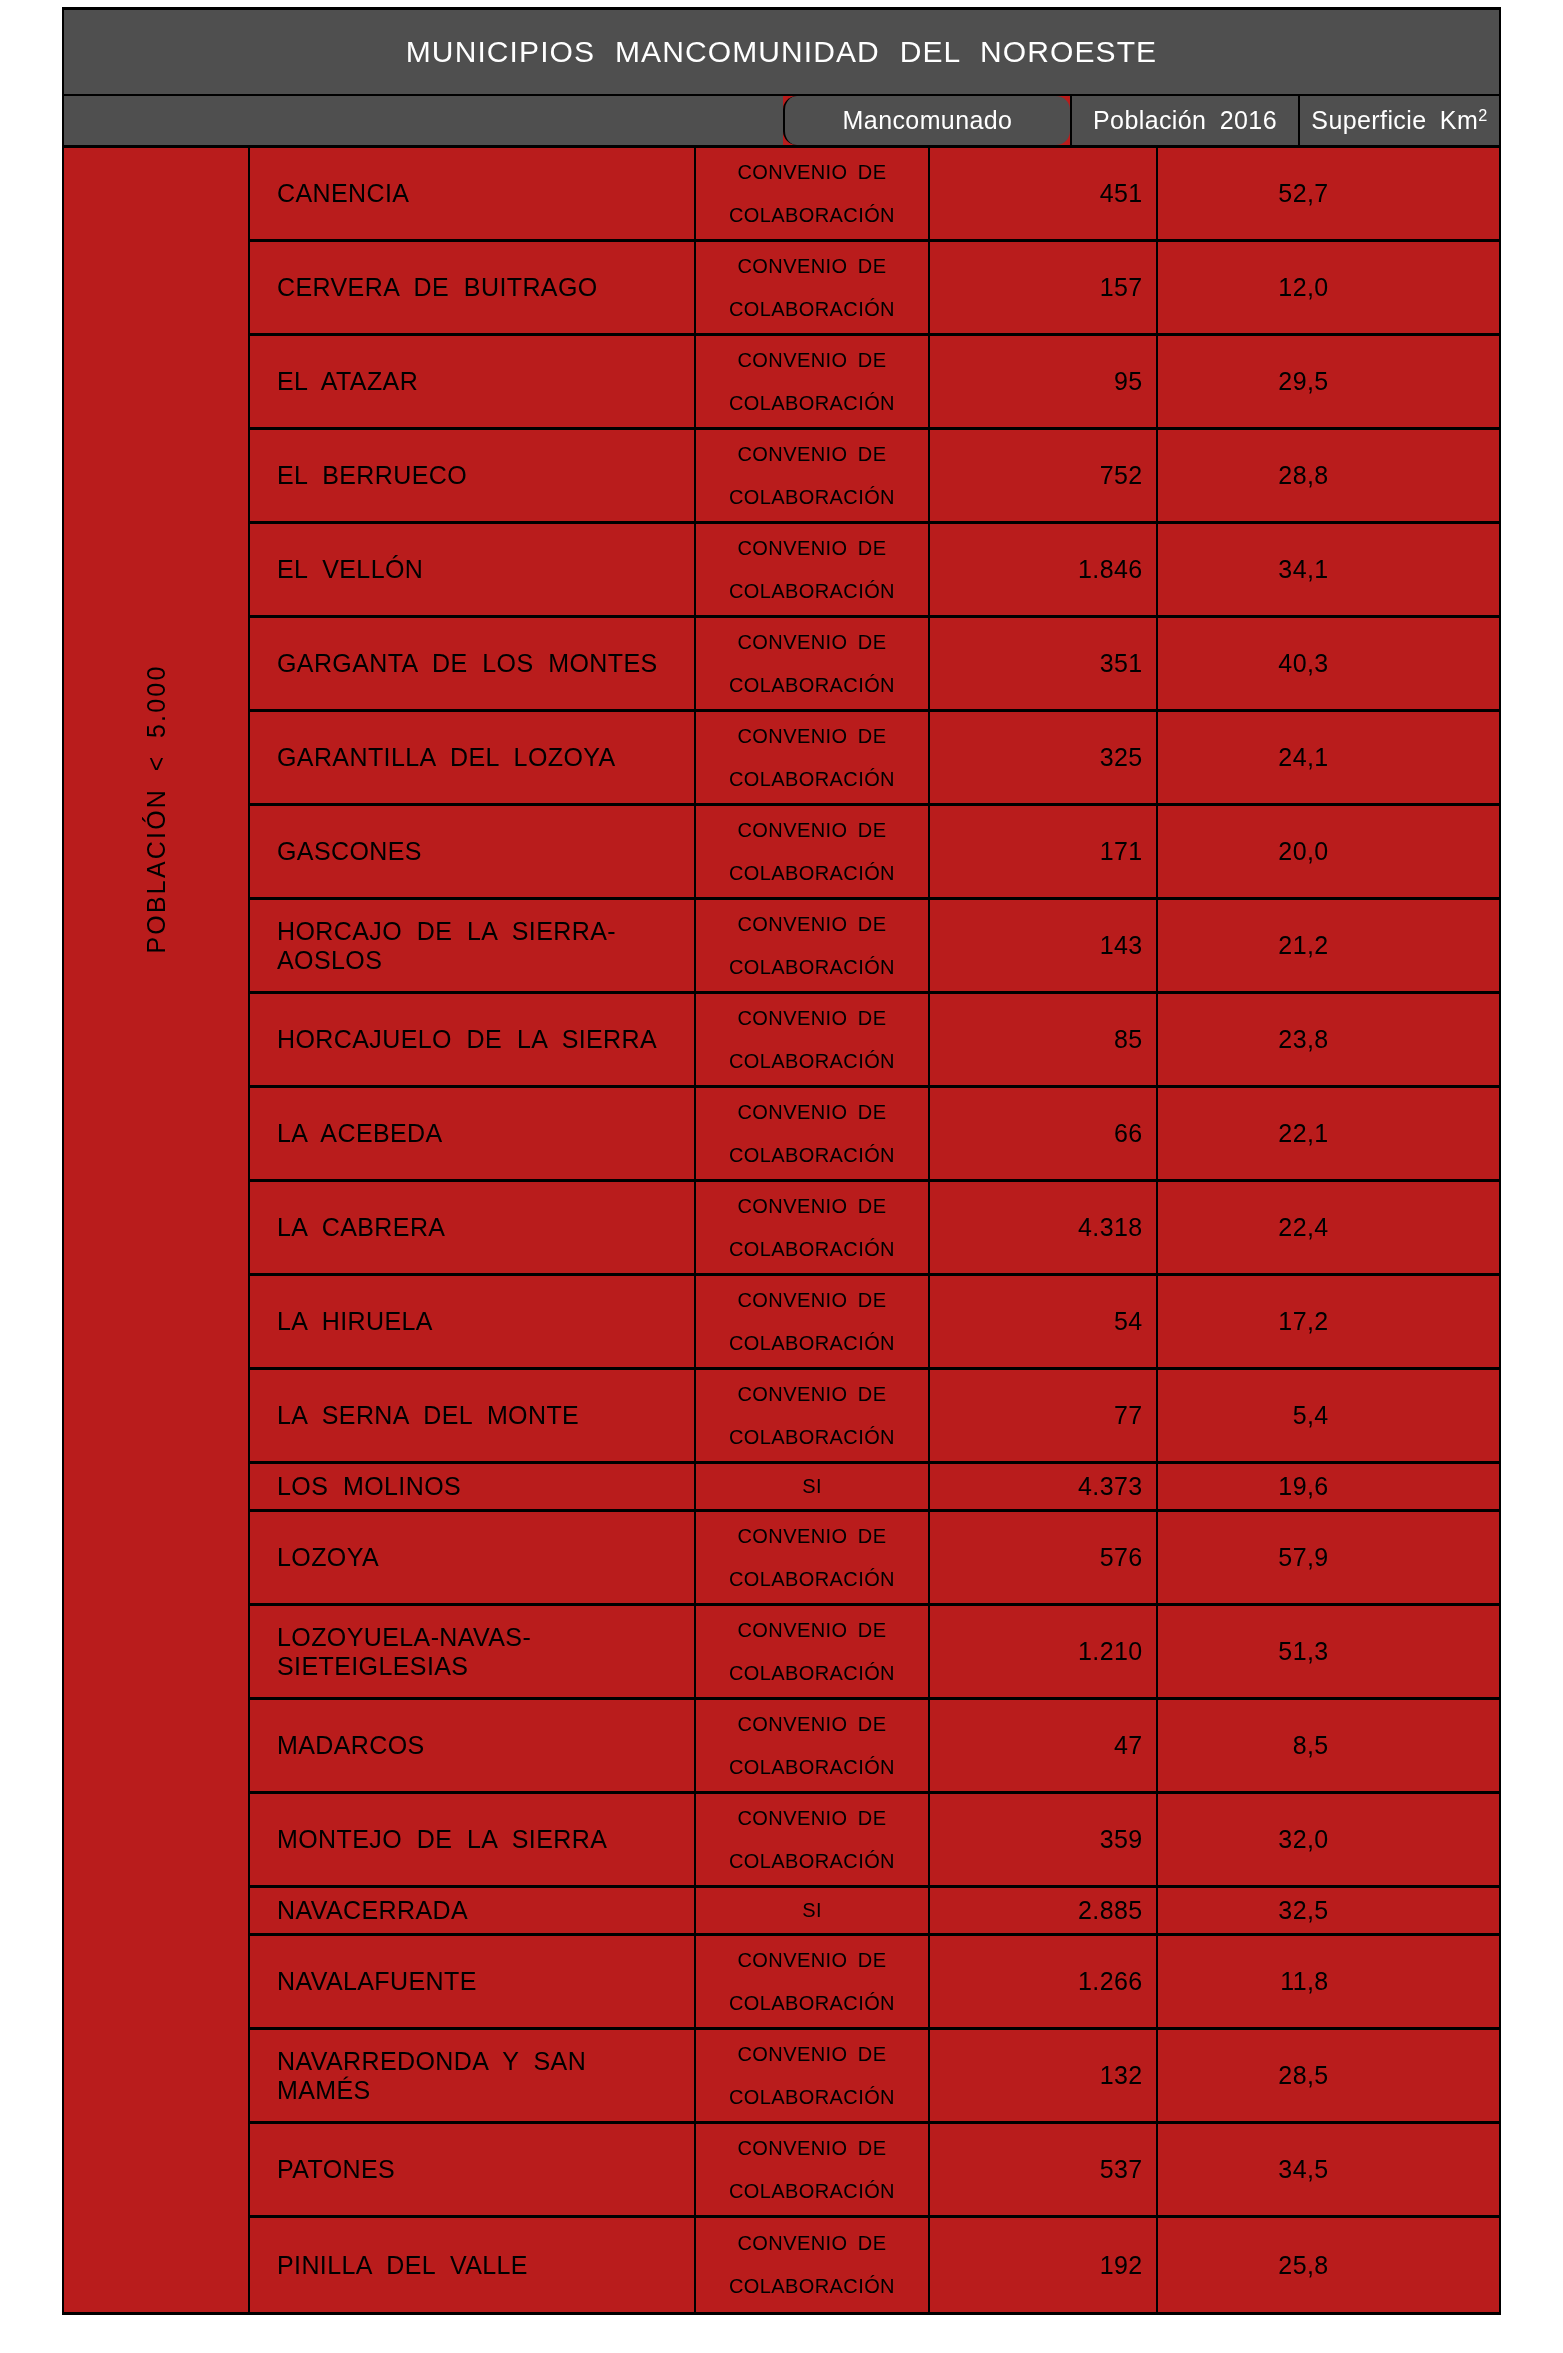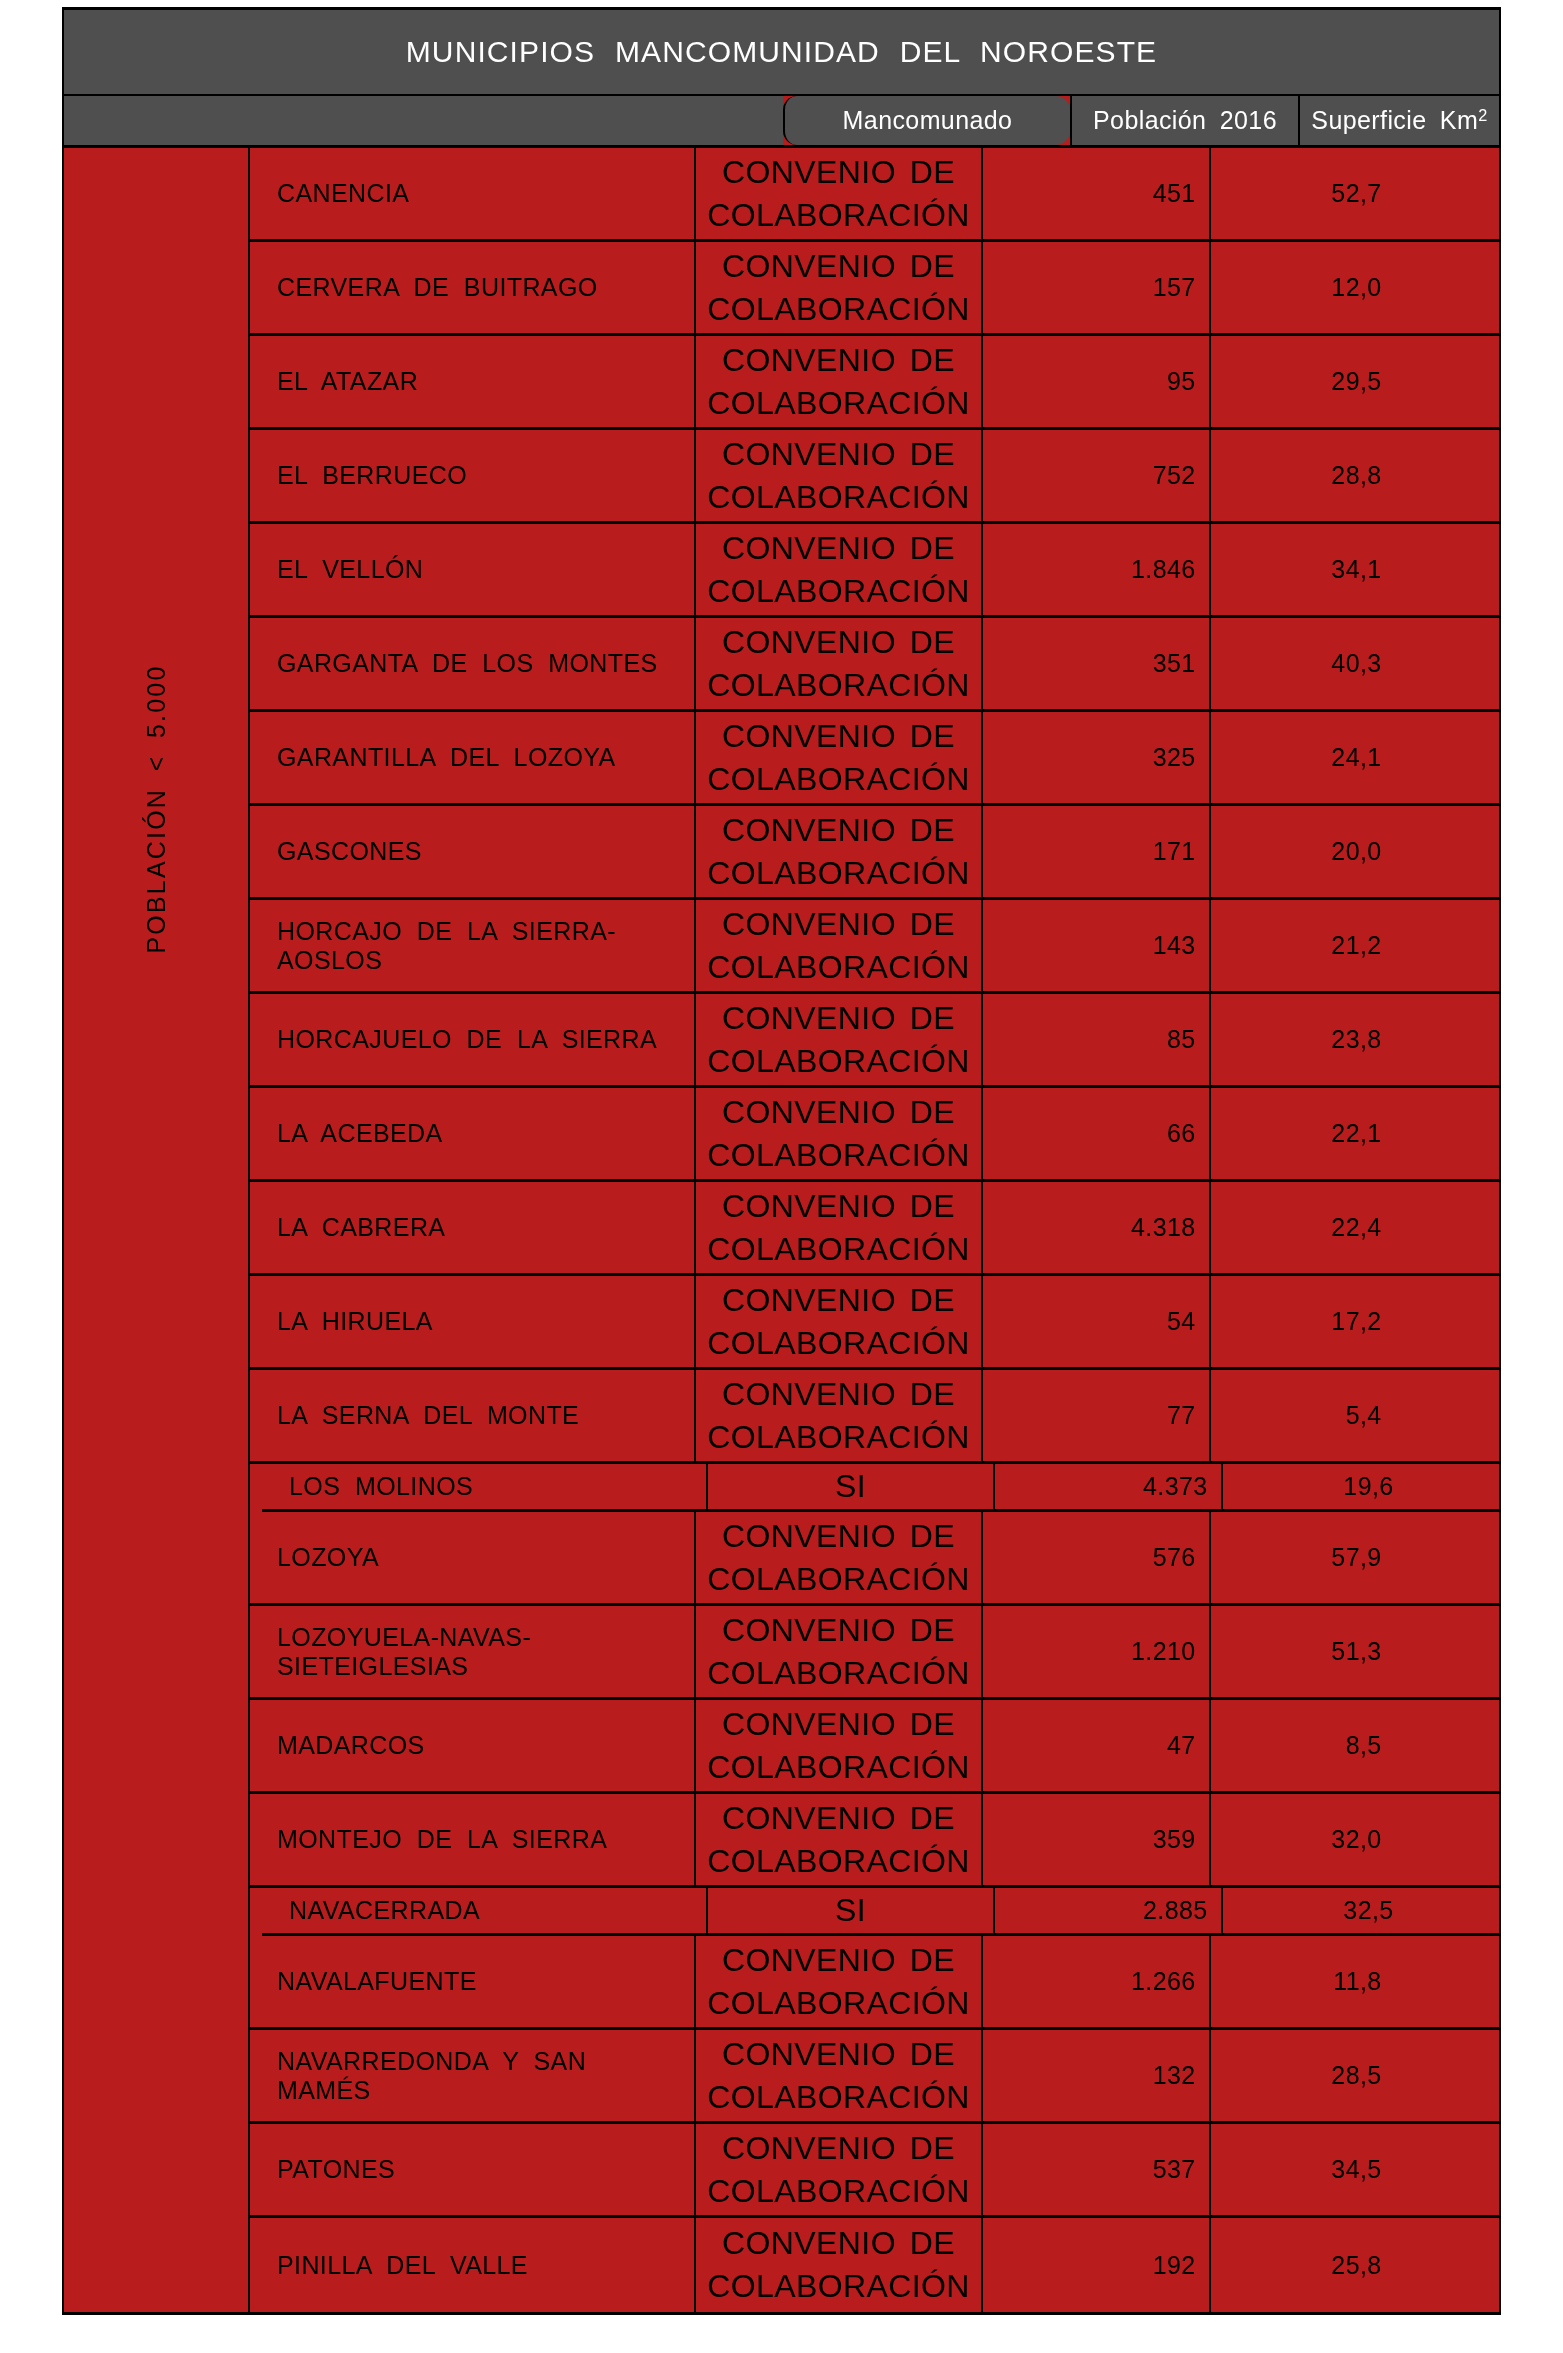--- a/index.html
+++ b/index.html
@@ -67,39 +67,39 @@
     font-size: 25px;
     letter-spacing: 2.2px;
     word-spacing: 7.4px;
   }
   .rows { flex: 1; }
   .row {
     display: flex;
     height: 94px;
     border-bottom: 3px solid #000;
   }
-  .row.short { height: 48px; margin-left: 12px; }
+  .row.short { height: 48px; }
   .row:last-child { border-bottom: none; }
   .cell {
     display: flex; align-items: center;
     font-size: 25px;
     letter-spacing: 0.4px;
     word-spacing: 7.4px;
   }
   .cell.name {
     width: 444px;
     padding-left: 27px;
     justify-content: flex-start;
   }
   .cell.manc {
-    width: 287px;
+    width: 234px;
     border-left: 2.2px solid #000;
     justify-content: center;
     text-align: center;
-    font-size: 32px;
+    font-size: 20px;
     line-height: 43px;
     word-spacing: 4.5px;
     padding: 0 16.3px;
   }
   .cell.num {
     justify-content: flex-end;
     padding-right: 13.4px;
     border-left: 2.2px solid #000;
     padding-left: 36px;
   }

